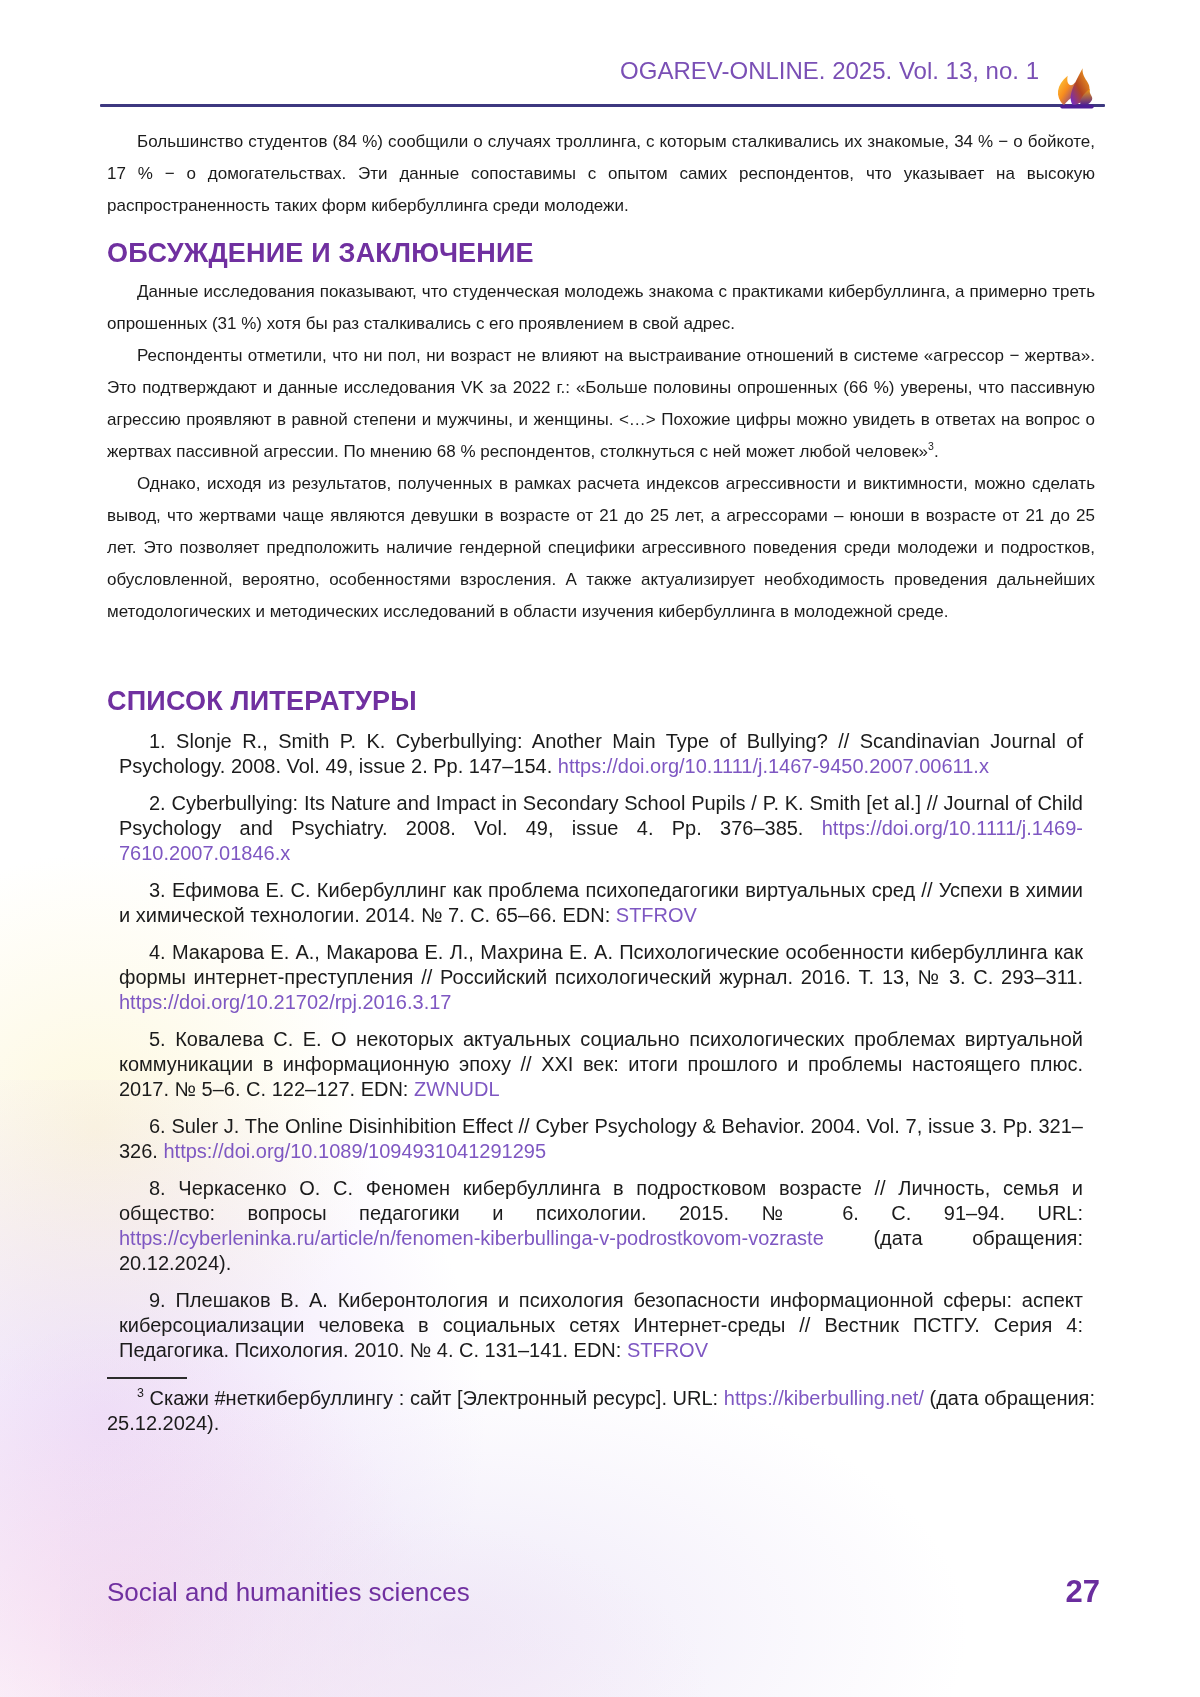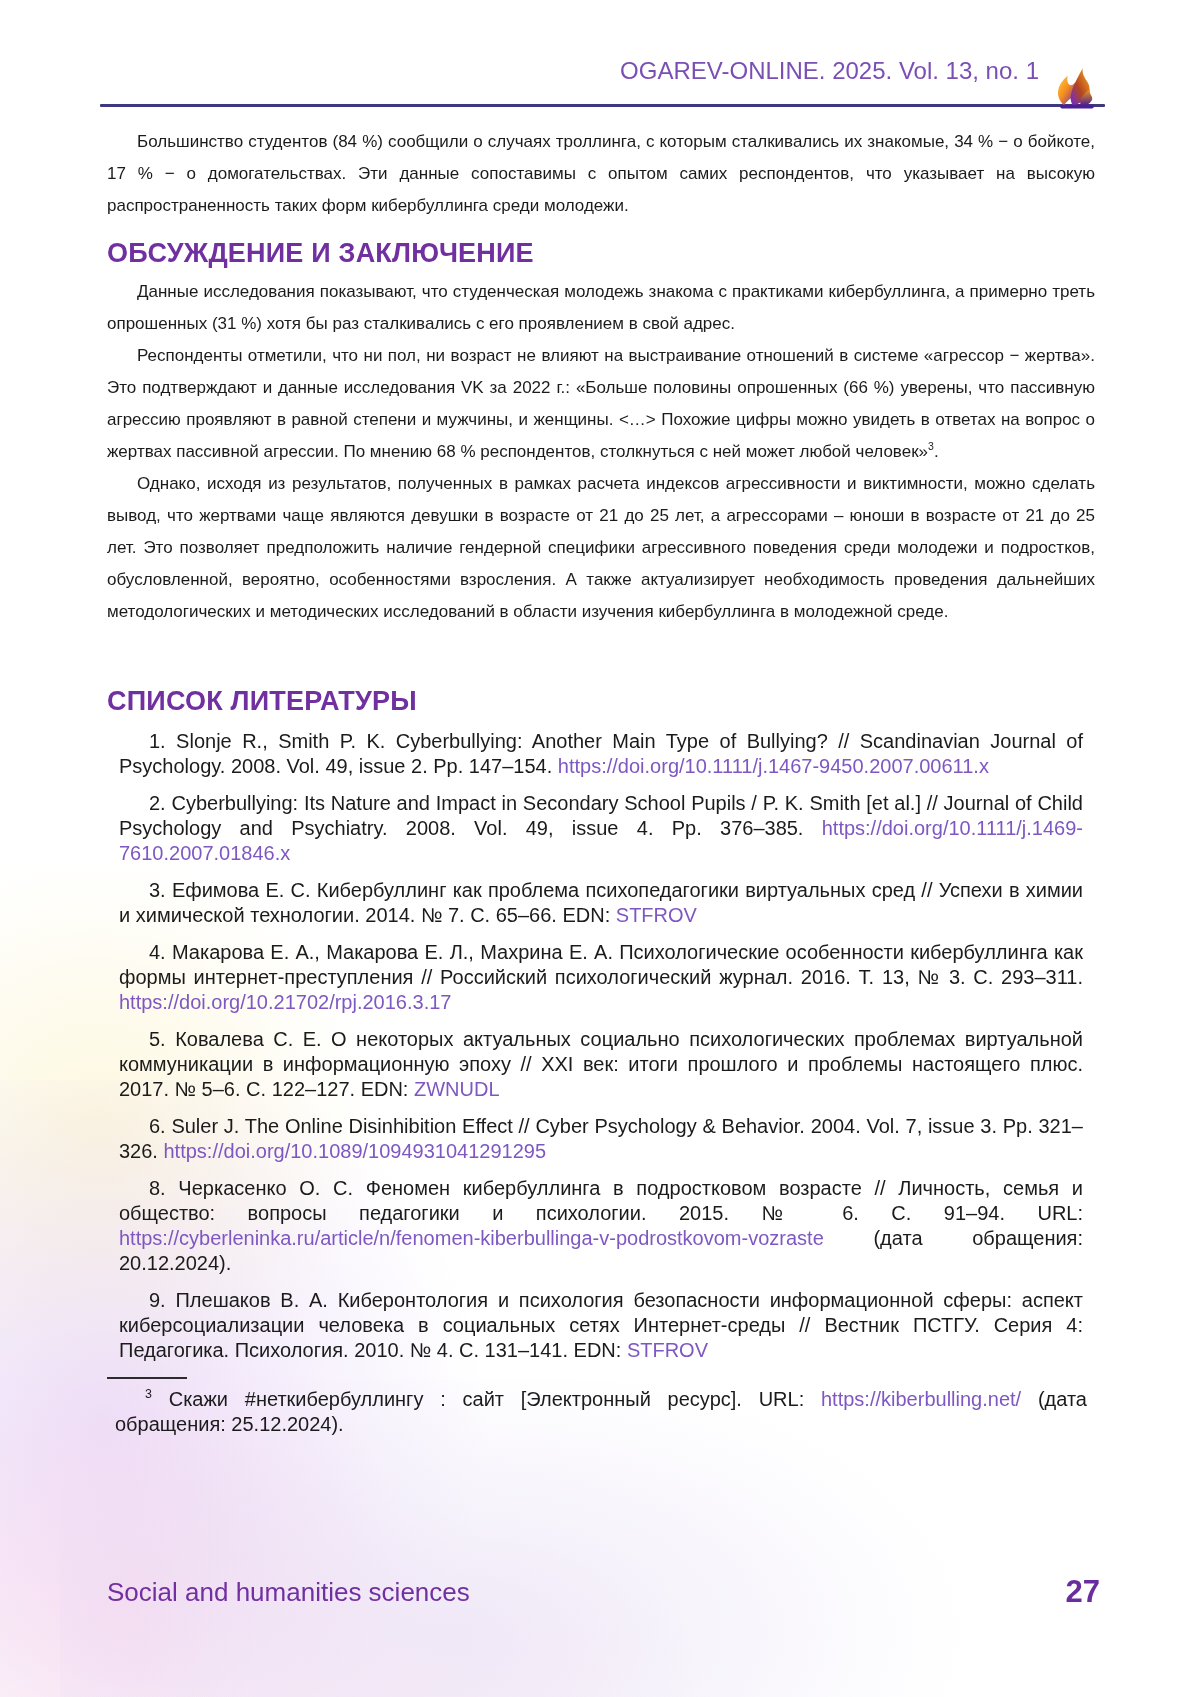--- a/index.html
+++ b/index.html
@@ -42,21 +42,21 @@
   h2{font-family:"Liberation Sans",sans-serif;}
   .h-discussion{font-size:27px;font-weight:bold;color:#7030A0;margin:16px 0 7px 0;letter-spacing:0.2px;}
   .h-refs{font-size:27px;font-weight:bold;color:#7030A0;margin:58px 0 10px 0;letter-spacing:0.2px;}
   .ref{
     font-size:20px;line-height:25px;margin:12px;
     text-align:justify;text-indent:30px;hyphens:auto;-webkit-hyphens:auto;
   }
   a.link{color:#7e57c2;text-decoration:none;cursor:pointer;}
   sup{font-size:0.62em;line-height:0;}
   .footnote-rule{width:80px;height:2px;background:#2b2b2b;margin:14px 0 7px 0;}
-  .footnote{font-size:20px;line-height:25px;margin:8px;text-align:justify;text-indent:30px;hyphens:auto;}
+  .footnote{font-size:20px;line-height:25px;margin:0;text-align:justify;text-indent:30px;hyphens:auto;}
 
   
   .footer{position:absolute;left:107px;right:100px;top:1574px;
     display:flex;justify-content:space-between;align-items:center;}
   .footer-title{color:#7030A0;font-size:26px;}
   .page-num{color:#6a2d9e;font-size:31px;font-weight:bold;}
 </style>
 </head>
 <body>
 

